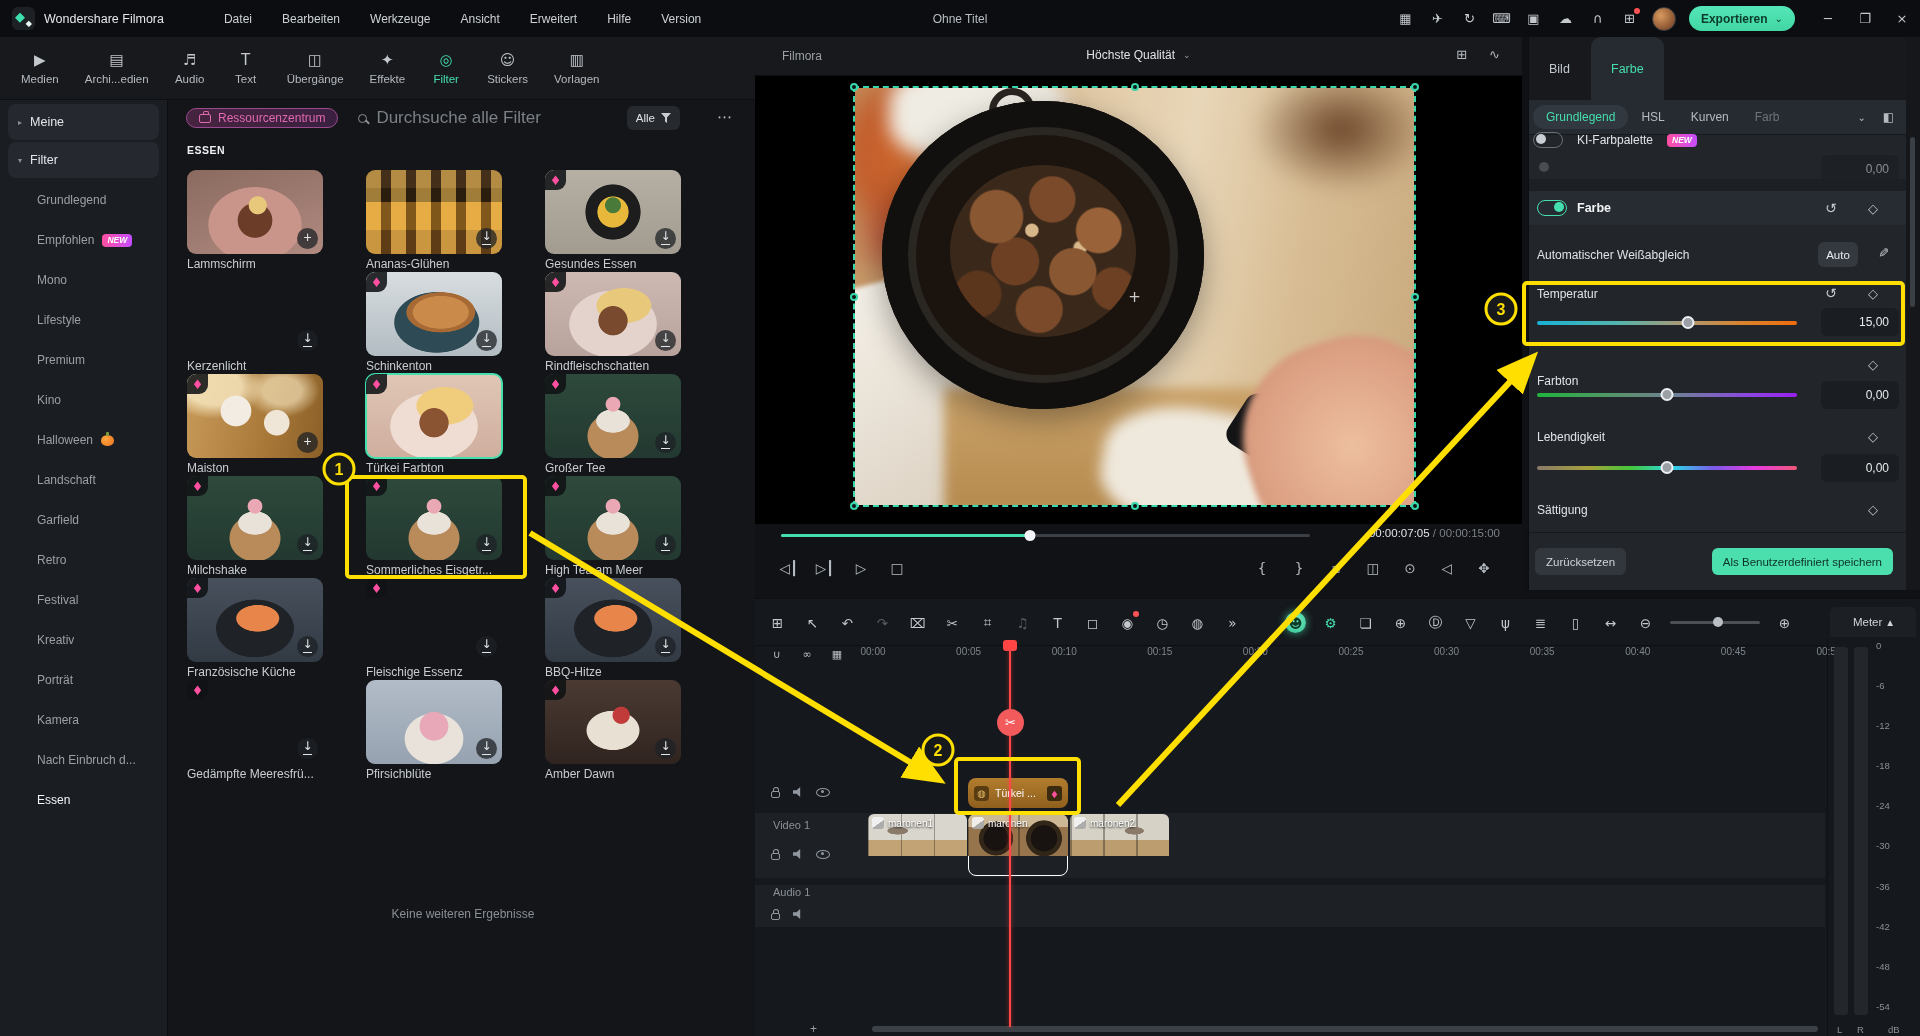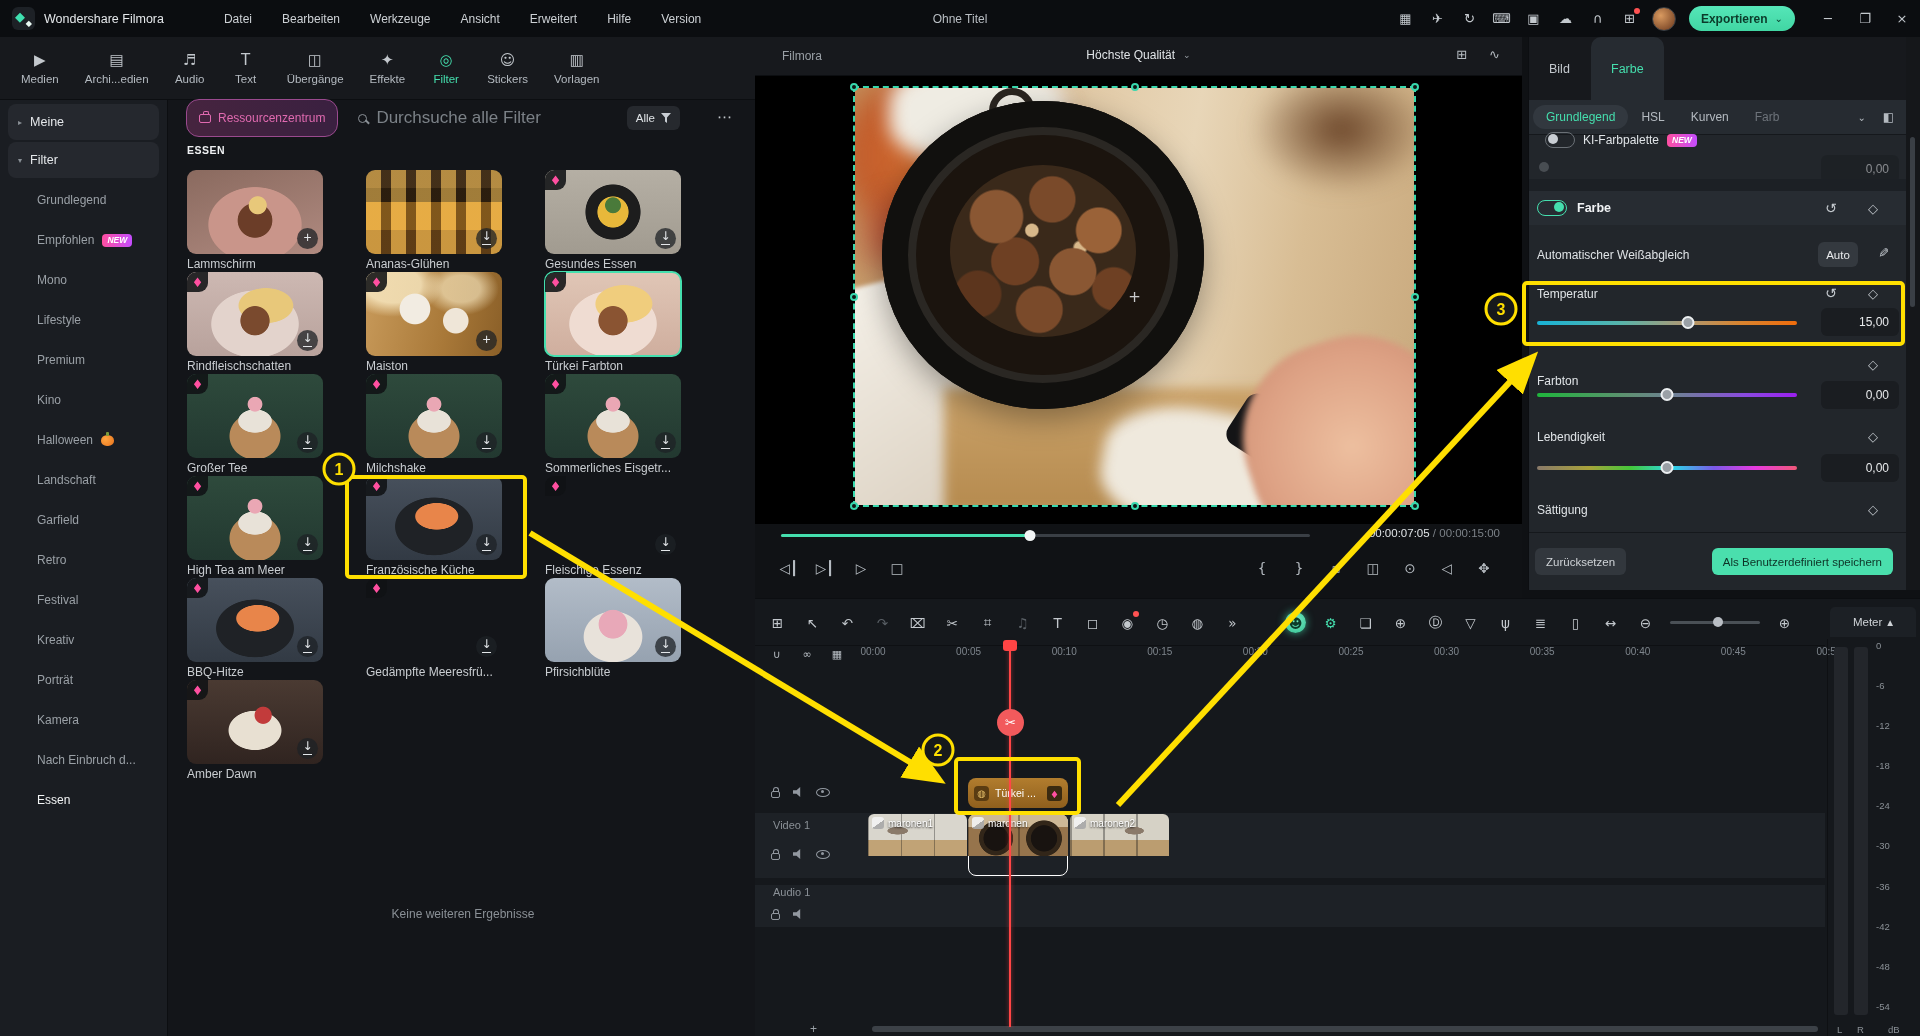--- a/index.html
+++ b/index.html
@@ -36,21 +36,21 @@
 .sgroup{height:36px;margin:2px 8px;background:#25282e;border-radius:8px;display:flex;align-items:center;padding:0 10px;gap:8px;font-size:12.5px;color:#e4e7ea}
 .garr{font-family:"DejaVu Sans",sans-serif;font-size:8px;color:#8a9096}
 .scat{height:40px;display:flex;align-items:center;padding-left:37px;gap:8px;font-size:12px;color:#9aa0a6}
 .scat.sel{color:#f2f4f5}
 .newbadge{font-size:8.5px;font-weight:bold;font-style:italic;color:#fff;background:linear-gradient(90deg,#ff4fa0,#c44dff);border-radius:4px;padding:1.5px 5px}
 .i-pumpkin{width:13px;height:11px;background:radial-gradient(circle at 35% 35%,#ffa540,#e8731e);border-radius:50% 50% 45% 45%;position:relative;display:inline-block}
 .i-pumpkin::before{content:"";position:absolute;top:-3px;left:5px;width:3px;height:4px;background:#7a9a3a;border-radius:1px}
 
 #library{position:absolute;left:168px;top:100px;width:587px;height:936px;background:#131519}
 #libctl{position:absolute;left:0;top:4px;width:100%;height:28px;display:flex;align-items:center}
-#resbtn{margin-left:18px;display:flex;align-items:center;gap:7px;height:38px;padding:0 12px;border-radius:13px;background:linear-gradient(90deg,#46243f,#3a2040);border:1px solid #9a4a8e;color:#e06ab0;font-size:12px;font-family:"Liberation Sans",sans-serif}
+#resbtn{margin-left:18px;display:flex;align-items:center;gap:7px;height:20px;padding:0 12px;border-radius:13px;background:linear-gradient(90deg,#46243f,#3a2040);border:1px solid #9a4a8e;color:#e06ab0;font-size:12px;font-family:"Liberation Sans",sans-serif}
 .i-case{width:12px;height:9px;border:1.3px solid #e06ab0;border-radius:2px;position:relative}
 .i-case::before{content:"";position:absolute;top:-4px;left:2.5px;width:4px;height:3px;border:1.3px solid #e06ab0;border-bottom:none;border-radius:2px 2px 0 0}
 #searchbox{display:flex;align-items:center;gap:9px;margin-left:20px;color:#7b8187;font-size:17px}
 .i-mag{width:9px;height:9px;border:1.5px solid #8a9096;border-radius:50%;position:relative;display:inline-block}
 .i-mag::after{content:"";position:absolute;width:5px;height:1.5px;background:#8a9096;transform:rotate(45deg);right:-4px;bottom:-1px}
 #allechip{position:absolute;right:75px;display:flex;align-items:center;gap:6px;height:24px;padding:0 9px;border-radius:6px;background:#26292e;font-size:11.5px;color:#dfe3e6}
 .i-funnel{width:10px;height:10px;background:#c9ced4;clip-path:polygon(0 0,100% 0,60% 45%,60% 100%,40% 85%,40% 45%)}
 #moredots{position:absolute;right:22px;top:4px;font-size:15px;color:#c3c8cd;letter-spacing:1px}
 #esslabel{position:absolute;left:19px;top:44px;font-size:10.5px;font-weight:bold;letter-spacing:.5px;color:#eef0f2}
 #cardgrid{position:absolute;left:19px;top:70px;width:552px;display:grid;grid-template-columns:repeat(3,136px);column-gap:43px}
@@ -127,21 +127,21 @@
 #cp-subnav{position:absolute;left:0;top:63px;width:100%;height:35px;background:#262b31;border-bottom:1px solid #15181c;display:flex;align-items:center;padding-left:4px}
 .subtab{font-size:12px;color:#b4bac0;padding:5px 13px;white-space:nowrap}
 .subtab.active{background:#32383f;border-radius:14px;color:#45dfae}
 .subtab.clipf{color:#6d737a;max-width:58px;overflow:hidden}
 #cp-subnav .chev{position:absolute;right:40px;font-size:10px;color:#b4bac0;font-family:"DejaVu Sans",sans-serif}
 #cp-subnav .split{position:absolute;right:12px;font-size:12px;color:#b4bac0;font-family:"DejaVu Sans",sans-serif}
 .tgl{width:30px;height:16px;border-radius:9px;border:1.5px solid #6a7076;position:relative;flex:none}
 .tgl .kn{position:absolute;top:1.2px;left:2px;width:10px;height:10px;border-radius:50%;background:#c9ced4}
 .tgl.on{border-color:#45dfae}
 .tgl.on .kn{left:auto;right:2px;background:#45dfae}
-#cp-ai{position:absolute;left:0;top:85px;width:100%;height:36px;display:flex;align-items:center;gap:8px;padding-left:16px}
+#cp-ai{position:absolute;left:0;top:85px;width:100%;height:36px;display:flex;align-items:center;gap:14px;padding-left:4px}
 #cp-ai .lbl{font-size:12px;color:#dfe3e6}
 #cp-hidden{position:absolute;left:0;top:120px;width:100%;height:22px;opacity:.5}
 #cp-hidden .kn2{position:absolute;left:10px;top:5px;width:10px;height:10px;border-radius:50%;background:#6d737a}
 #cp-hidden .vbox{top:-2px}
 .gapband{position:absolute;left:0;top:142px;width:100%;height:12px;background:#1c2025}
 #cp-farbe{position:absolute;left:0;top:154px;width:100%;height:34px;background:#272c32;display:flex;align-items:center;gap:10px;padding-left:8px}
 #cp-farbe .lbl{font-size:12.5px;color:#f0f2f4;font-weight:bold}
 .rsic{position:absolute;font-family:"DejaVu Sans",sans-serif;color:#c3c8cd;font-size:14px}
 .kfic{position:absolute;font-family:"DejaVu Sans",sans-serif;color:#c3c8cd;font-size:13px}
 #cp-wb .lbl{position:absolute;left:8px;top:6px;font-size:12px;color:#dfe3e6}
@@ -468,21 +468,39 @@
         <div class="cimg t-soup">
           <span class="probadge">
             <i class="gem"></i>
           </span>
           <span class="dlbadge"></span>
 
         </div>
         <div class="cname">Gesundes Essen</div>
       </div>
 
-
+      <div class="card">
+        <div class="cimg t-candle">
+
+          <span class="dlbadge"></span>
+
+        </div>
+        <div class="cname">Kerzenlicht</div>
+      </div>
+
+      <div class="card">
+        <div class="cimg t-croissant">
+          <span class="probadge">
+            <i class="gem"></i>
+          </span>
+          <span class="dlbadge"></span>
+
+        </div>
+        <div class="cname">Schinkenton</div>
+      </div>
 
       <div class="card">
         <div class="cimg t-steak">
           <span class="probadge">
             <i class="gem"></i>
           </span>
           <span class="dlbadge"></span>
 
         </div>
         <div class="cname">Rindfleischschatten</div>

